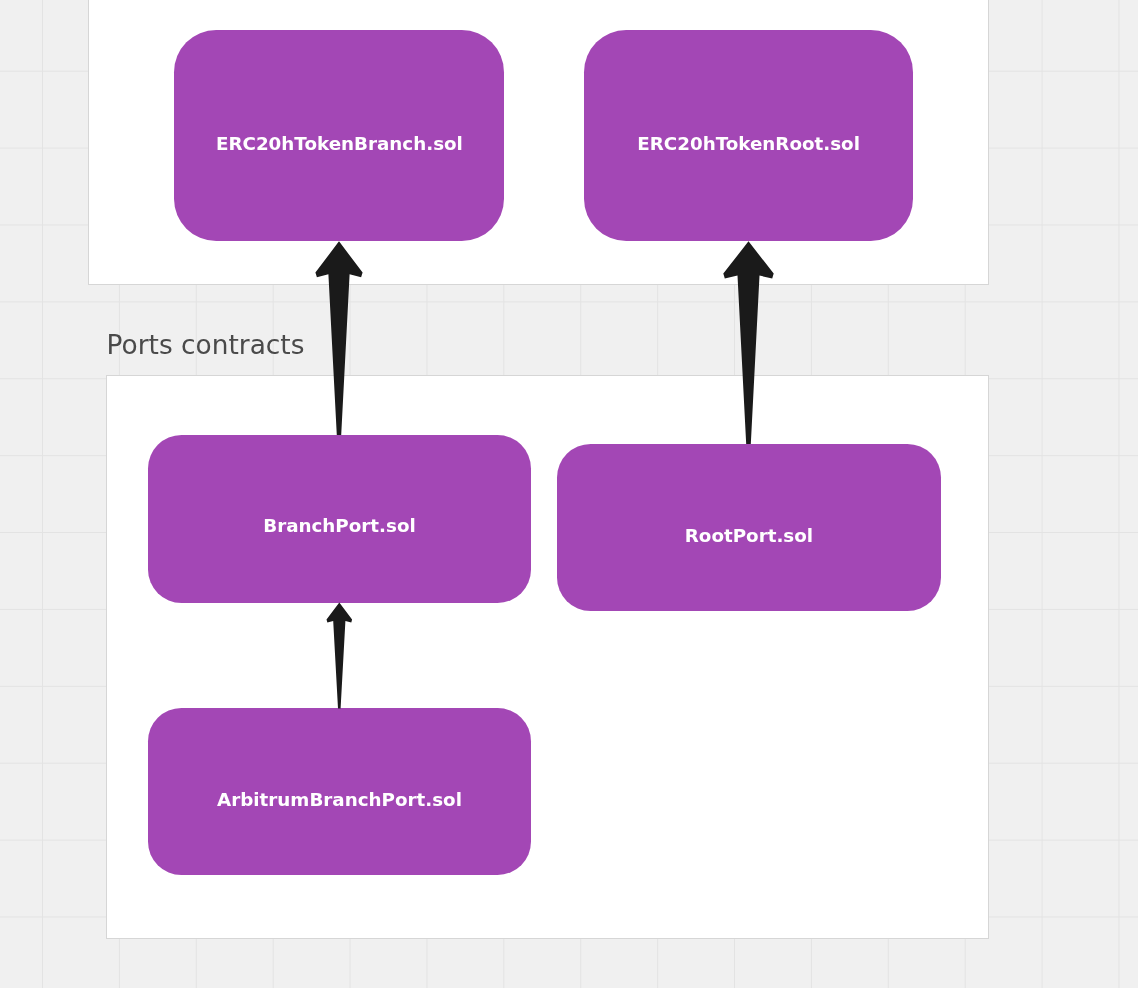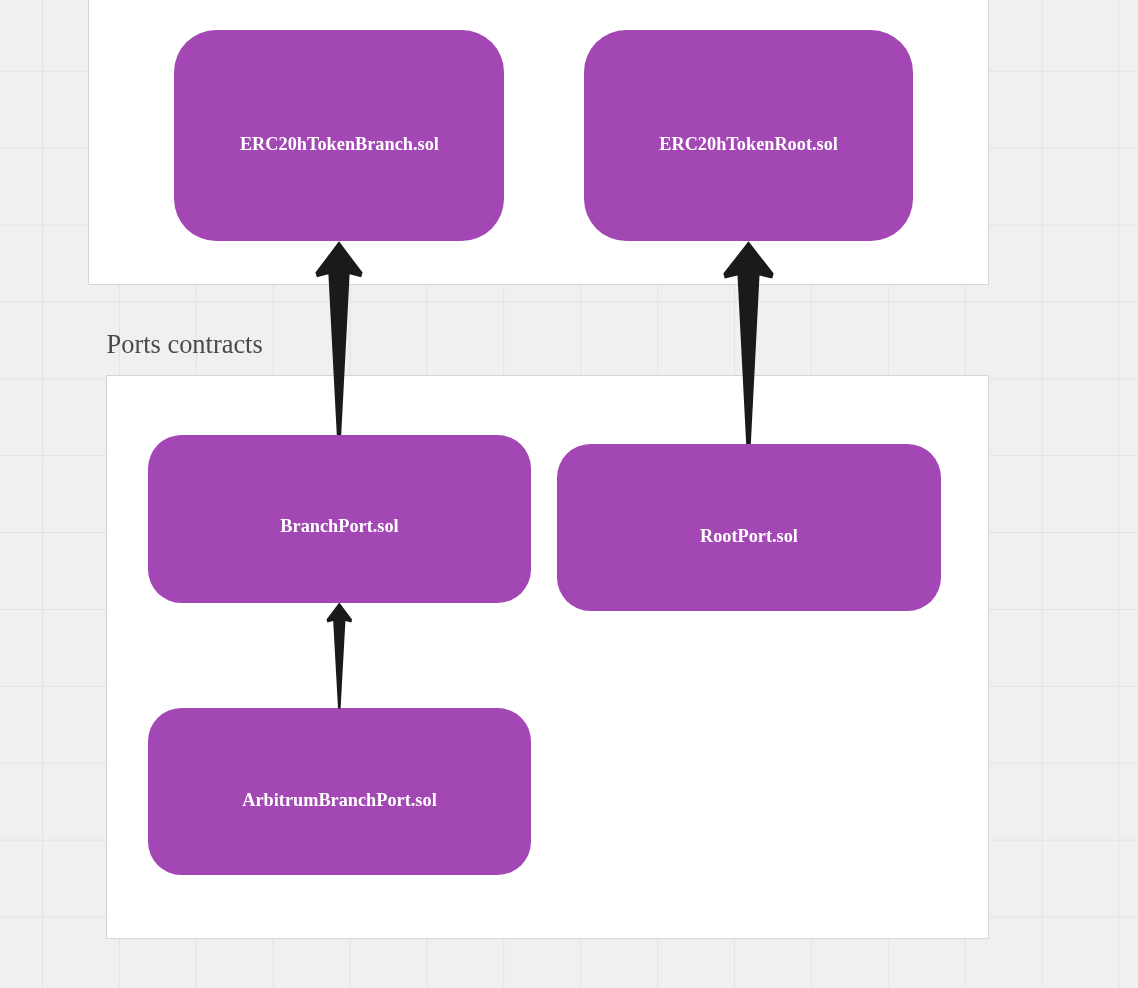--- a/index.html
+++ b/index.html
@@ -3,21 +3,21 @@
 <meta charset="utf-8">
 <style>
   html, body { margin:0; padding:0; }
   body {
     width:1138px; height:988px; overflow:hidden;
     background:#f0f0f0;
     font-family:"DejaVu Sans", sans-serif;
     position:relative;
     -webkit-font-smoothing:antialiased;
   }
-  #canvas { position:absolute; left:0; top:0; width:1138px; height:988px;font-family:Liberation Serif, serif; }
+  #canvas { position:absolute; left:0; top:0; width:1138px; height:988px; }
   .grid {
     position:absolute; left:0; top:0; width:1138px; height:988px;
     background-image:
       linear-gradient(to right, #e3e3e3 1.4px, transparent 1.4px),
       linear-gradient(to bottom, #e3e3e3 1.4px, transparent 1.4px);
     background-size:76.9px 76.9px;
     background-position:42.0px 70.7px;
   }
   .panel {
     position:absolute; background:#ffffff;

